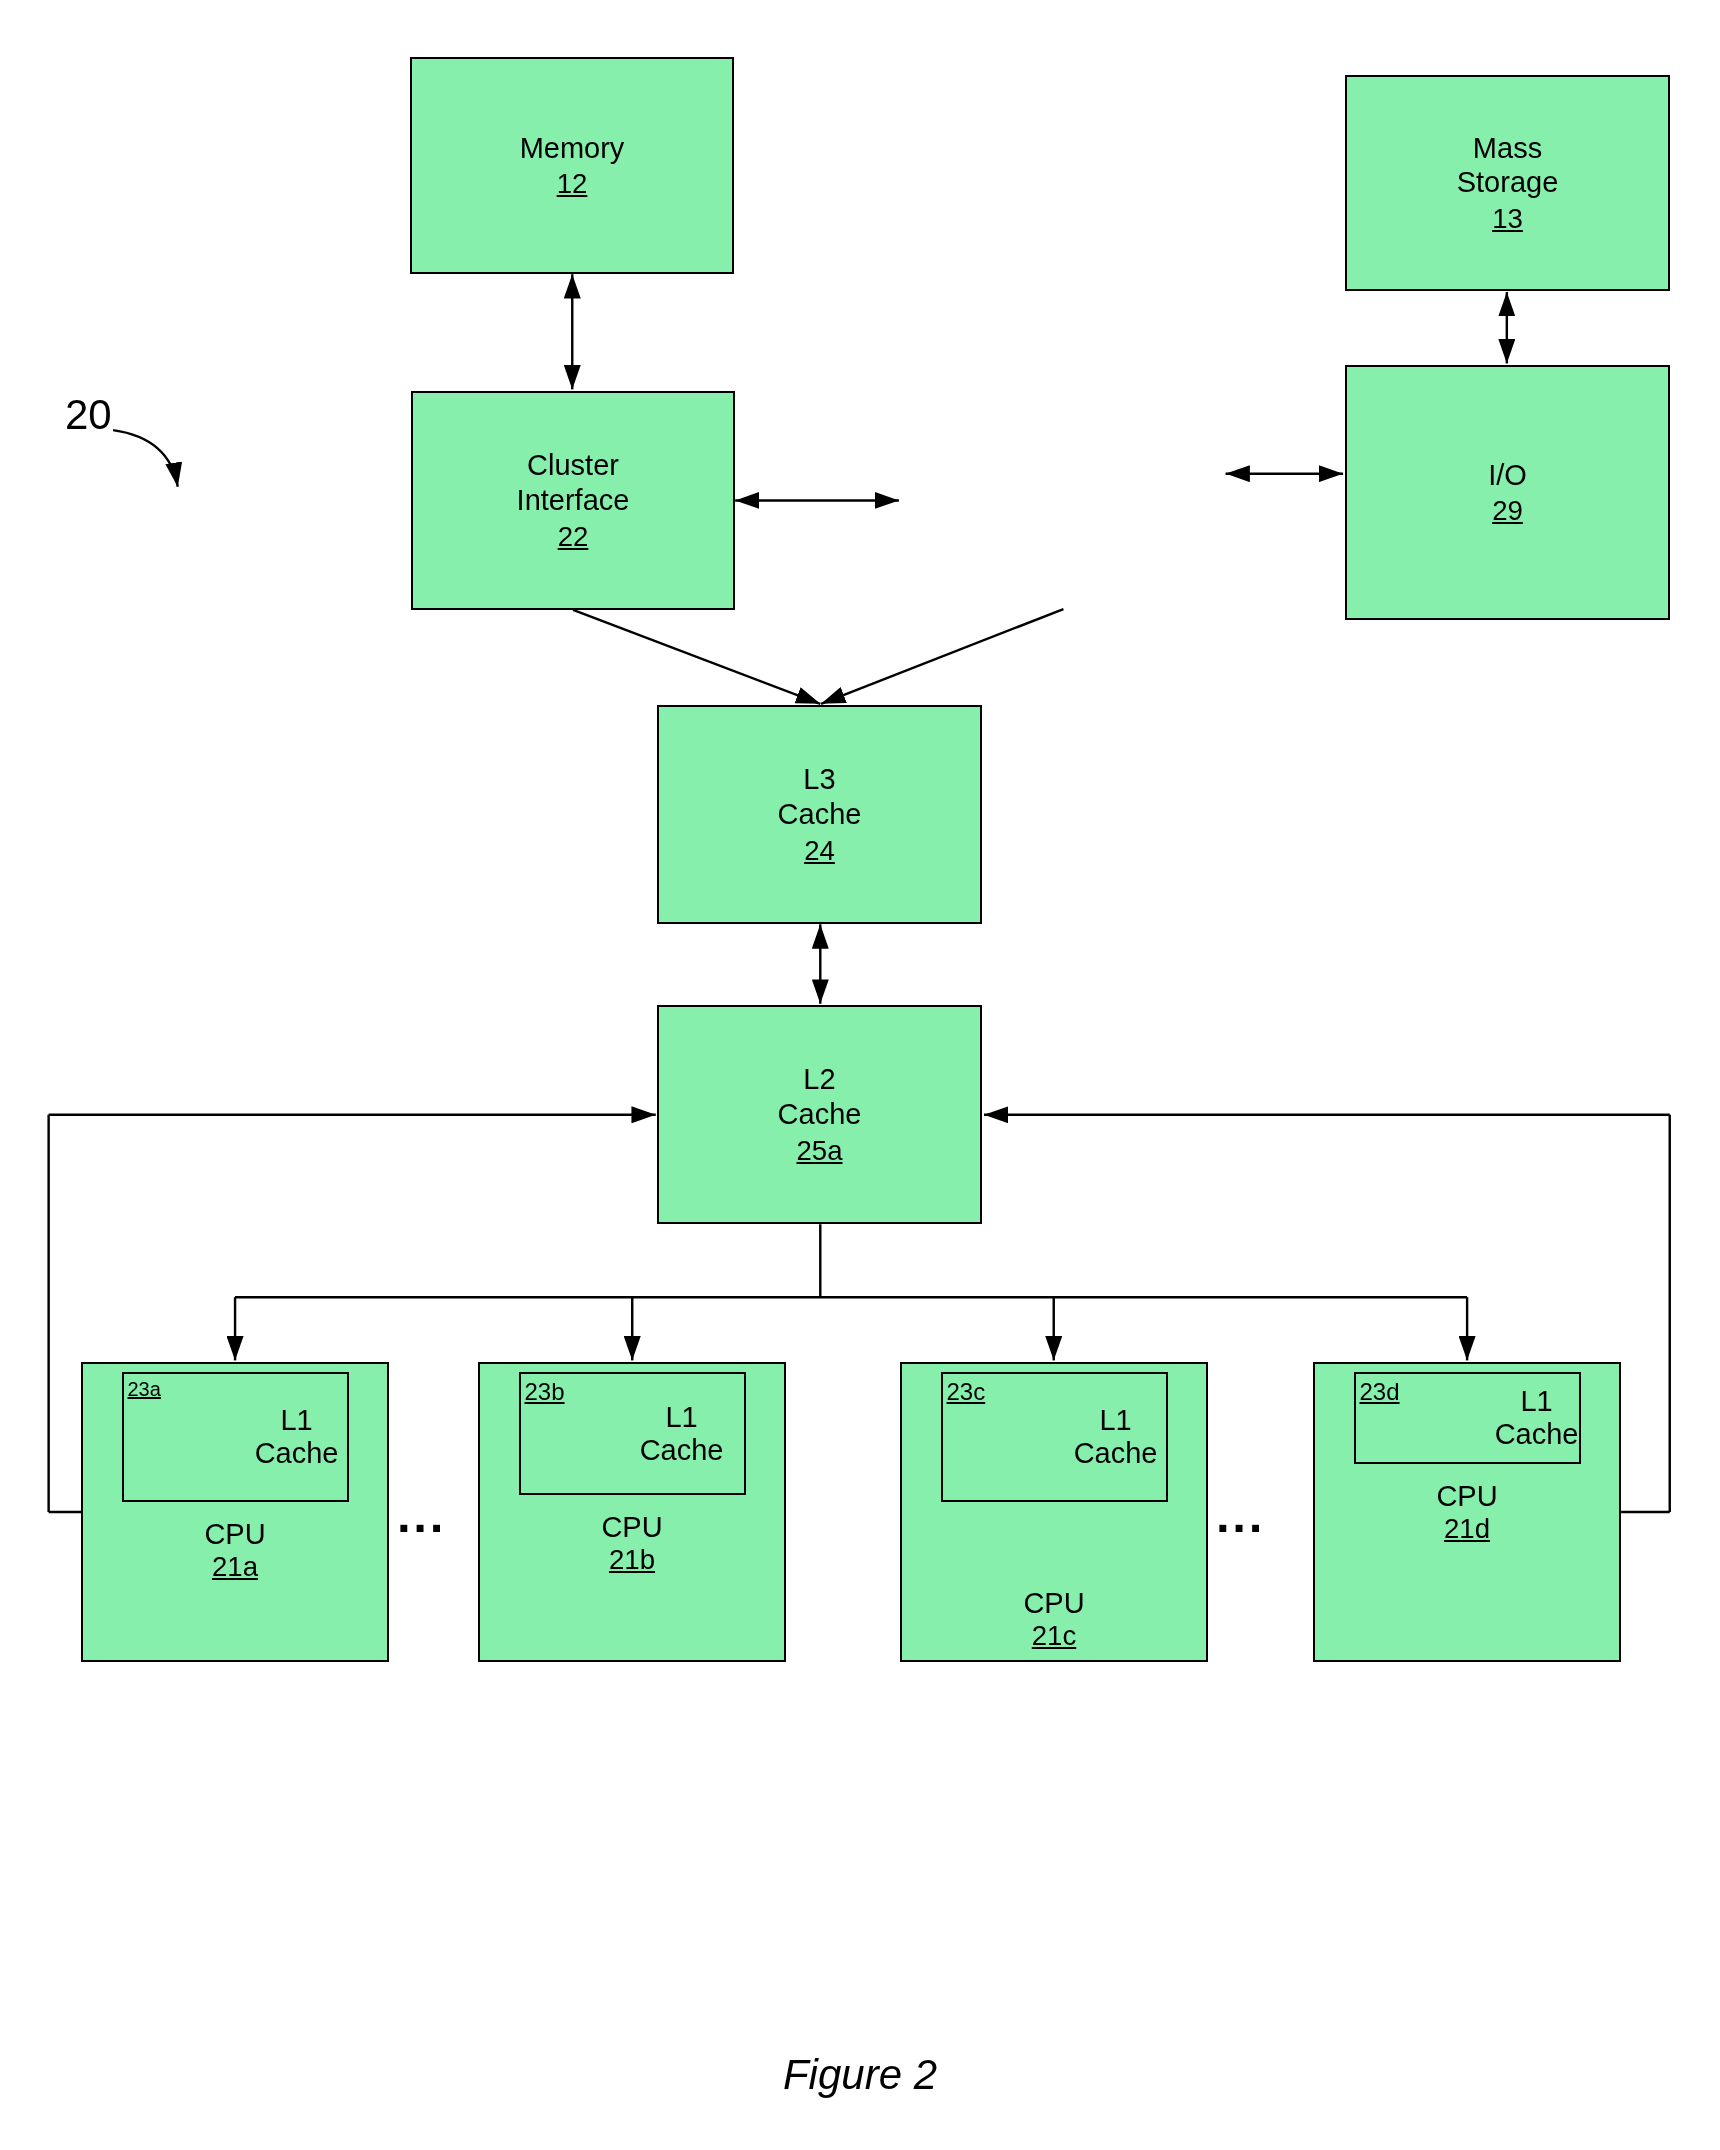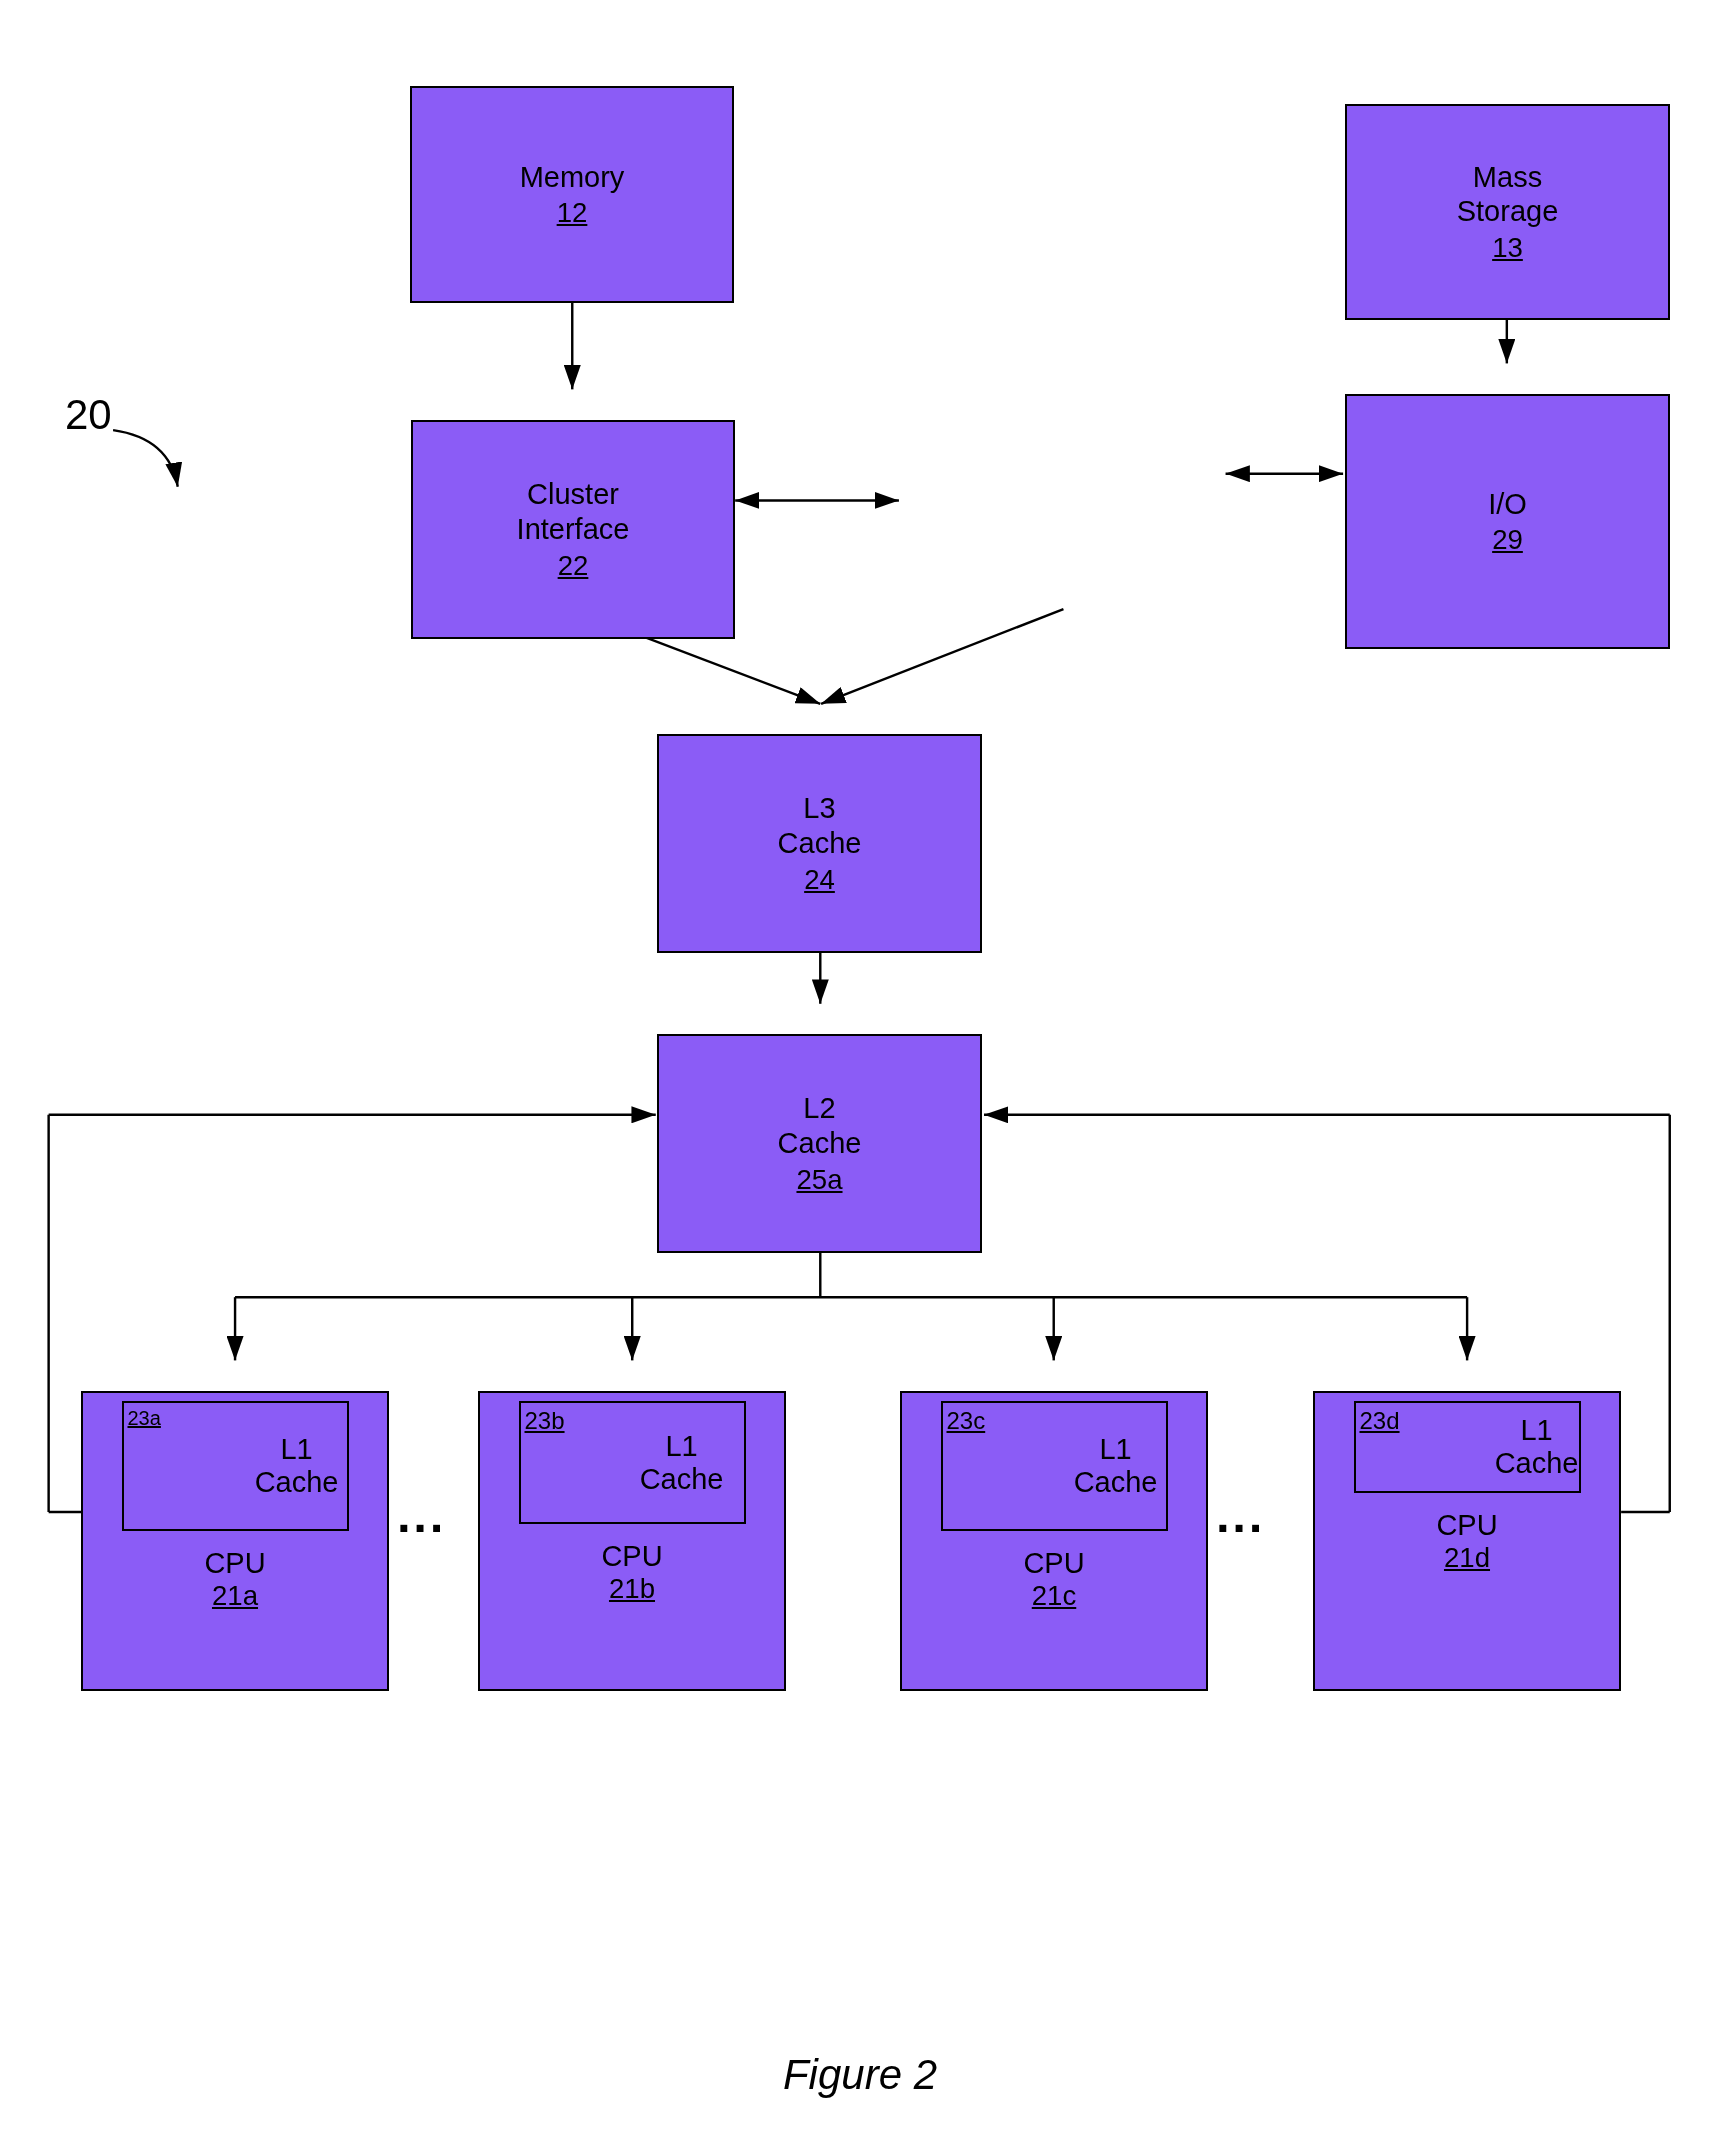--- a/index.html
+++ b/index.html
@@ -16,27 +16,26 @@
       position: absolute;
       top: 0;
       left: 0;
       width: 1720px;
       height: 2151px;
     }
 
     .box {
       position: absolute;
       border: 2.4px solid #000;
-      background: #8b5cf6;
+      background: #86efac;
       display: flex;
       flex-direction: column;
       align-items: center;
       justify-content: center;
       text-align: center;
-      margin-top: 29px;
     }
 
     .box-label {
       font-size: 29px;
       font-weight: normal;
       line-height: 1.2;
     }
 
     .box-number {
       font-size: 27.6px;
@@ -160,21 +159,21 @@
     <div style="border:2.4px solid #000; width:227px; height:123px; display:flex; flex-direction:column; align-items:flex-end; justify-content:center; padding-right:20px; position:relative; margin-bottom:8px;">
       <div style="position:absolute; top:4px; left:4px; font-size:24px; text-decoration:underline;">23b</div>
       <span style="font-size:29px;">L1<br>Cache</span>
     </div>
     <div style="width:100%; display:flex; flex-direction:column; align-items:center; margin-top:8px;">
       <span style="font-size:29px;">CPU</span>
       <span style="font-size:27.6px; text-decoration:underline;">21b</span>
     </div>
   </div>
 
-  <div class="box" style="left:900px; top:1362px; width:308px; height:300px; flex-direction:column; justify-content:flex-start; padding:8px;">
+  <div class="box" style="left:900px; top:1362px; width:308px; height:300px; flex-direction:column; justify-content:space-between; padding:8px;">
     <div style="border:2.4px solid #000; width:227px; height:130px; display:flex; flex-direction:column; align-items:flex-end; justify-content:center; padding-right:8px; position:relative; margin-bottom:8px;">
       <div style="position:absolute; top:4px; left:4px; font-size:24px; text-decoration:underline;">23c</div>
       <span style="font-size:29px;">L1<br>Cache</span>
     </div>
     <div style="width:100%; display:flex; flex-direction:column; align-items:center; margin-top:8px;">
       <span style="font-size:29px;">CPU</span>
       <span style="font-size:27.6px; text-decoration:underline;">21c</span>
     </div>
   </div>
 

